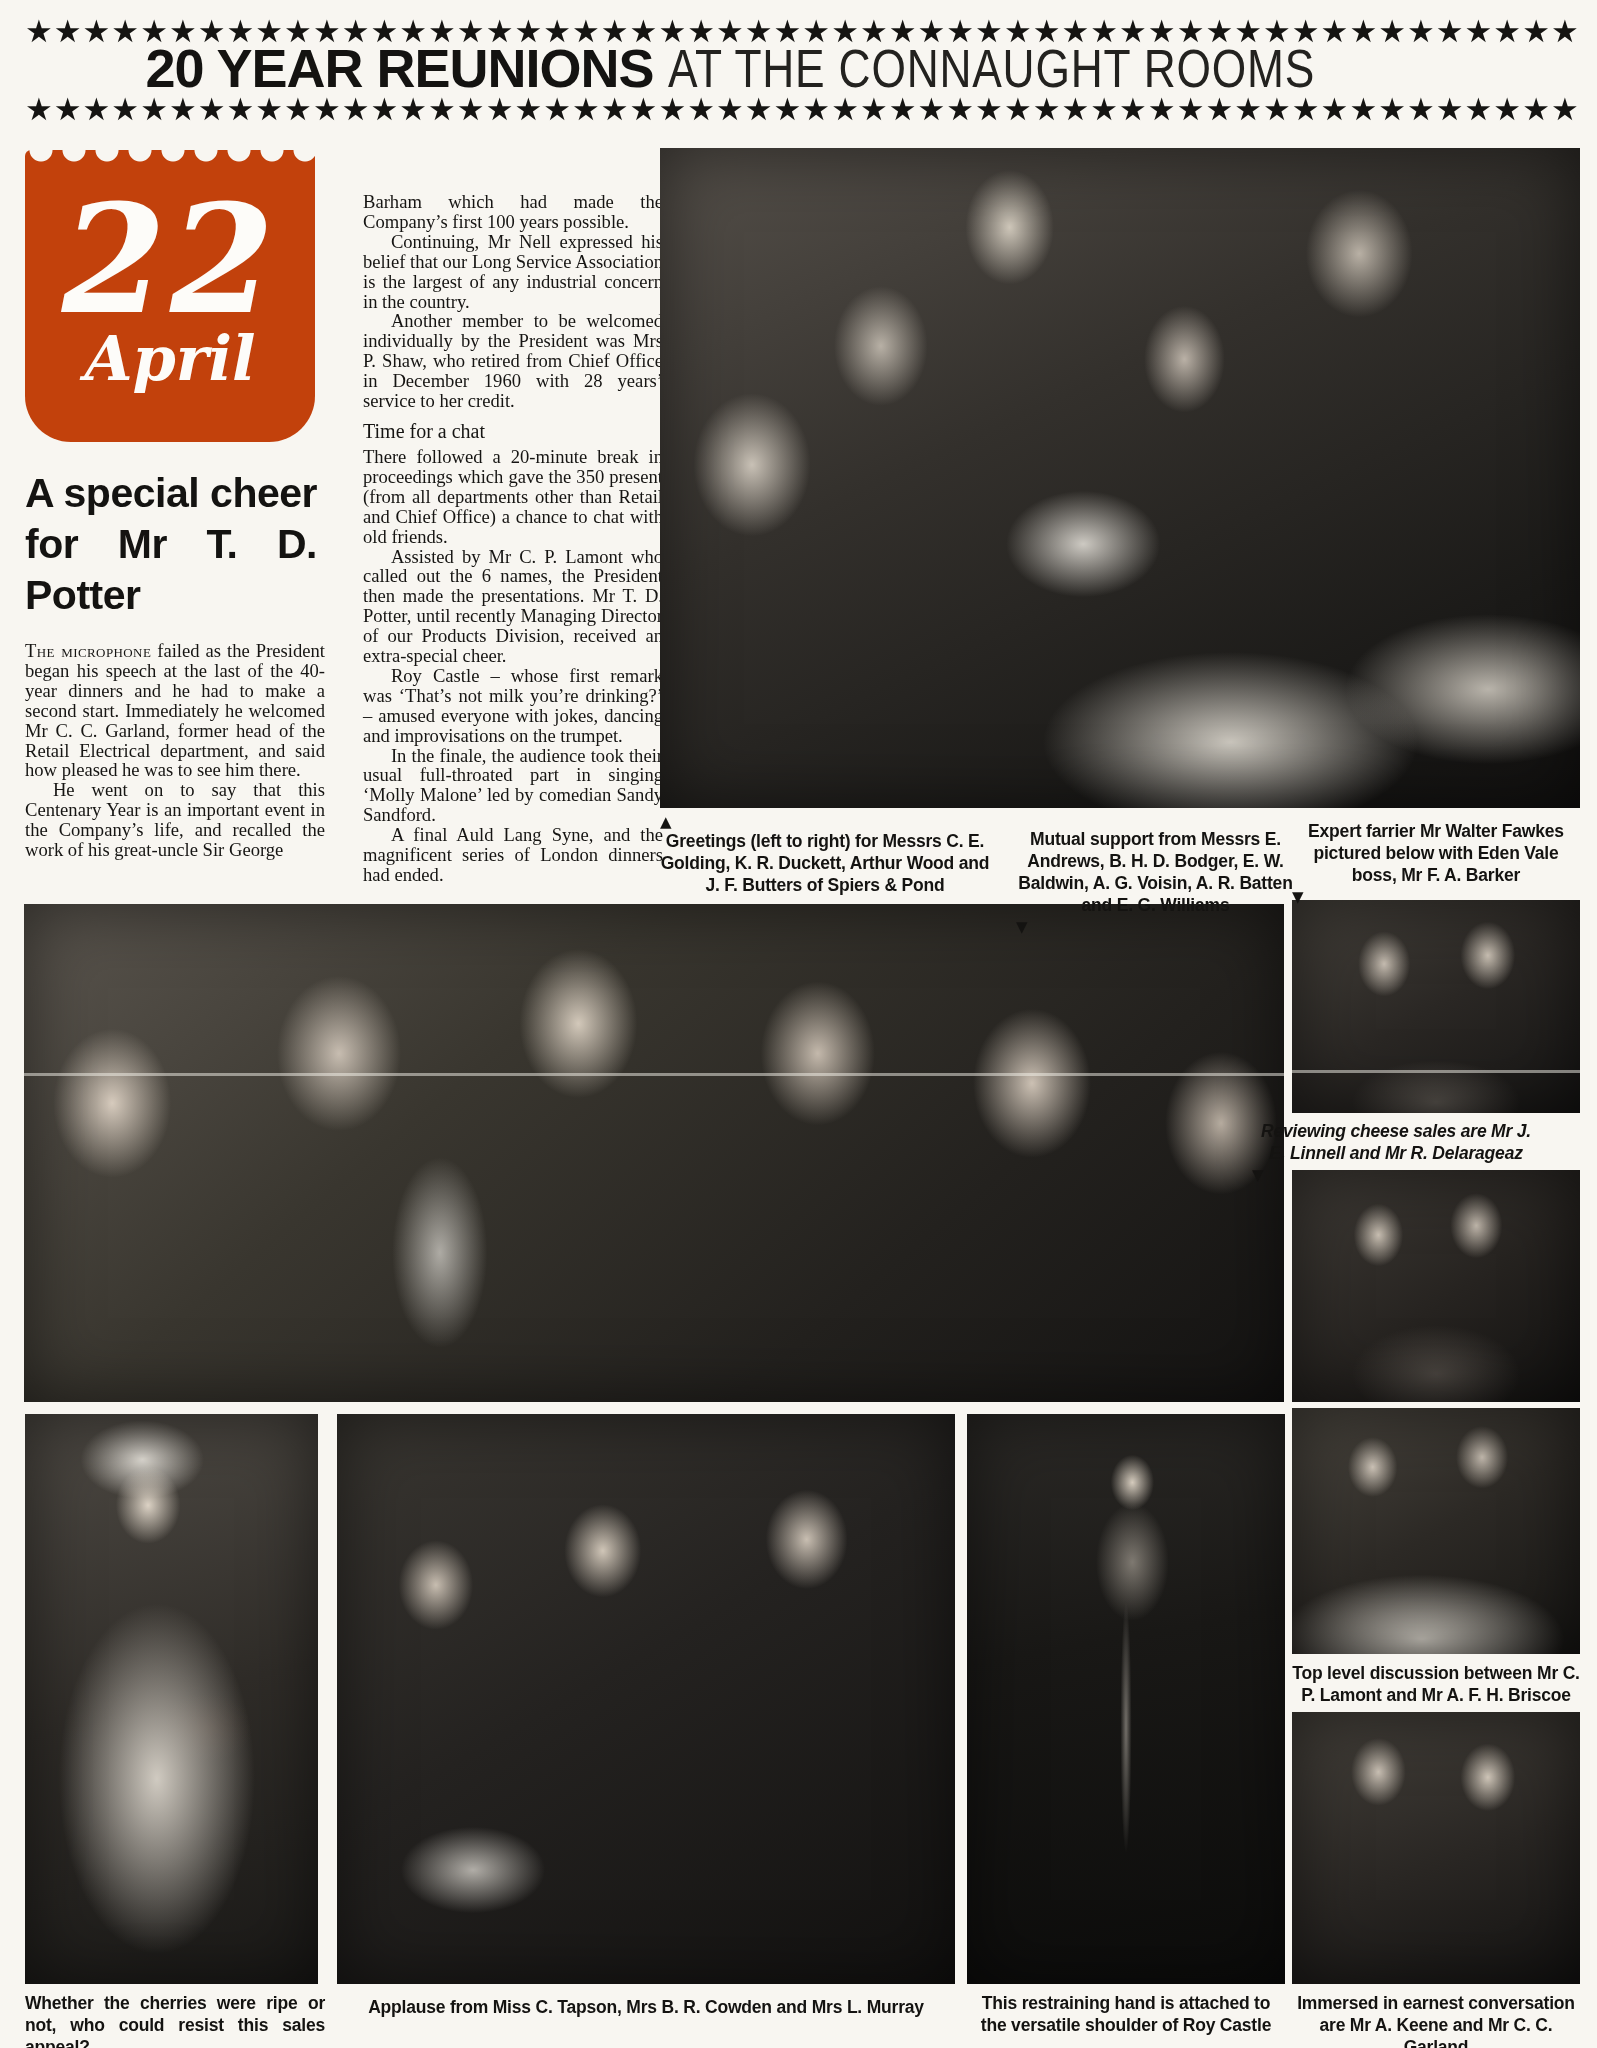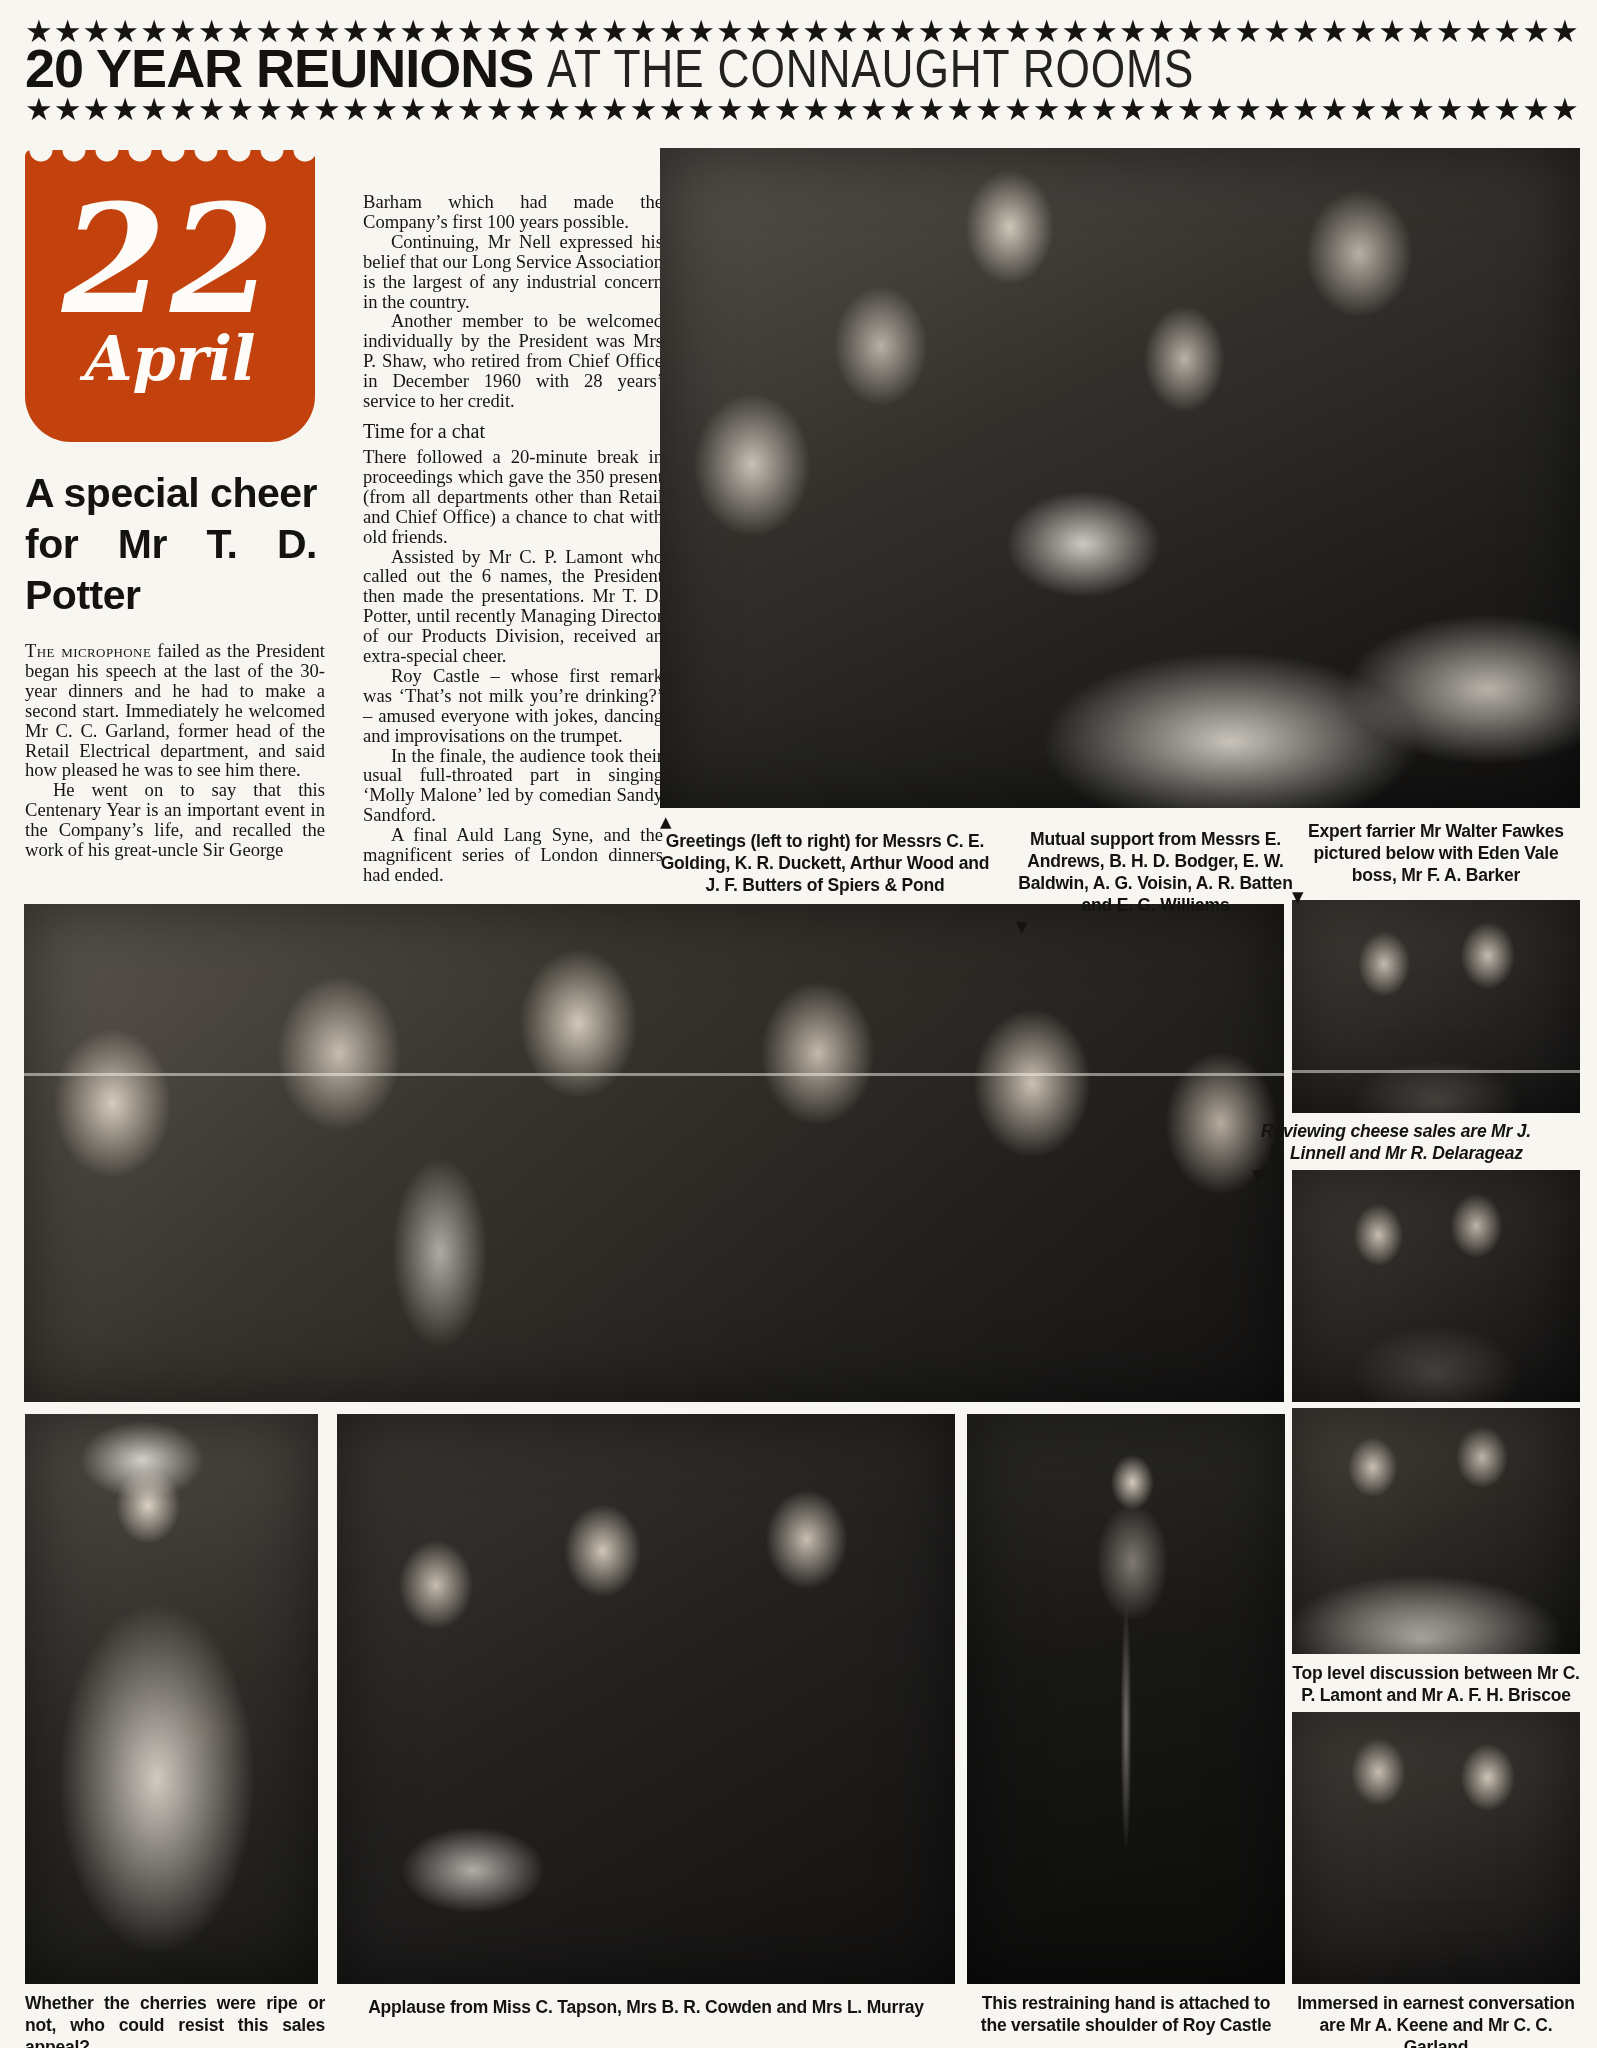--- a/index.html
+++ b/index.html
@@ -13,21 +13,21 @@
   }
   
   .star-row{
     position:absolute;left:25px;width:1552px;height:34px;
     font-family:"DejaVu Sans", sans-serif;
     font-size:31px;line-height:34px;letter-spacing:1px;
     white-space:nowrap;overflow:hidden;color:#151412;
   }
   .masthead{
     position:absolute;left:25px;top:42px;width:1552px;margin:0;
-    white-space:nowrap;line-height:52px;
+    white-space:nowrap;line-height:52px;text-align:center;
   }
   .mh-bold{
     font-family:"Liberation Sans", sans-serif;
     font-weight:700;font-size:54px;letter-spacing:-1px;color:#141311;
   }
   .mh-light{
     display:inline-block;margin-left:14px;
     font-family:"Liberation Sans", sans-serif;
     font-weight:400;font-size:54px;letter-spacing:1px;color:#23221f;
     transform:scaleX(.82);transform-origin:left center;
@@ -165,21 +165,21 @@
 
   <div class="calendar">
     <div class="tear"></div>
     <div class="cal-day">22</div>
     <div class="cal-month">April</div>
   </div>
 
   <h2 class="headline">A special cheer for Mr T. D. Potter</h2>
 
   <div class="col col1">
-    <p><span class="sc">The microphone</span><span> failed as the President began his speech at the last of the 30-year dinners and he had to make a second start. Immediately he welcomed Mr C. C. Garland, former head of the Retail Electrical department, and said how pleased he was to see him there.</span></p>
+    <p><span class="sc">The microphone</span><span> failed as the President began his speech at the last of the 40-year dinners and he had to make a second start. Immediately he welcomed Mr C. C. Garland, former head of the Retail Electrical department, and said how pleased he was to see him there.</span></p>
     <p class="ind">He went on to say that this Centenary Year is an important event in the Company’s life, and recalled the work of his great-uncle Sir George</p>
   </div>
 
   <div class="col col2">
     <p>Barham which had made the Company’s first 100 years possible.</p>
     <p class="ind">Continuing, Mr Nell expressed his belief that our Long Service Association is the largest of any industrial concern in the country.</p>
     <p class="ind">Another member to be welcomed individually by the President was Mrs P. Shaw, who retired from Chief Office in December 1960 with 28 years’ service to her credit.</p>
     <h3 class="subhead">Time for a chat</h3>
     <p>There followed a 20-minute break in proceedings which gave the 350 present (from all departments other than Retail and Chief Office) a chance to chat with old friends.</p>
     <p class="ind">Assisted by Mr C. P. Lamont who called out the 6 names, the President then made the presentations. Mr T. D. Potter, until recently Managing Director of our Products Division, received an extra-special cheer.</p>

